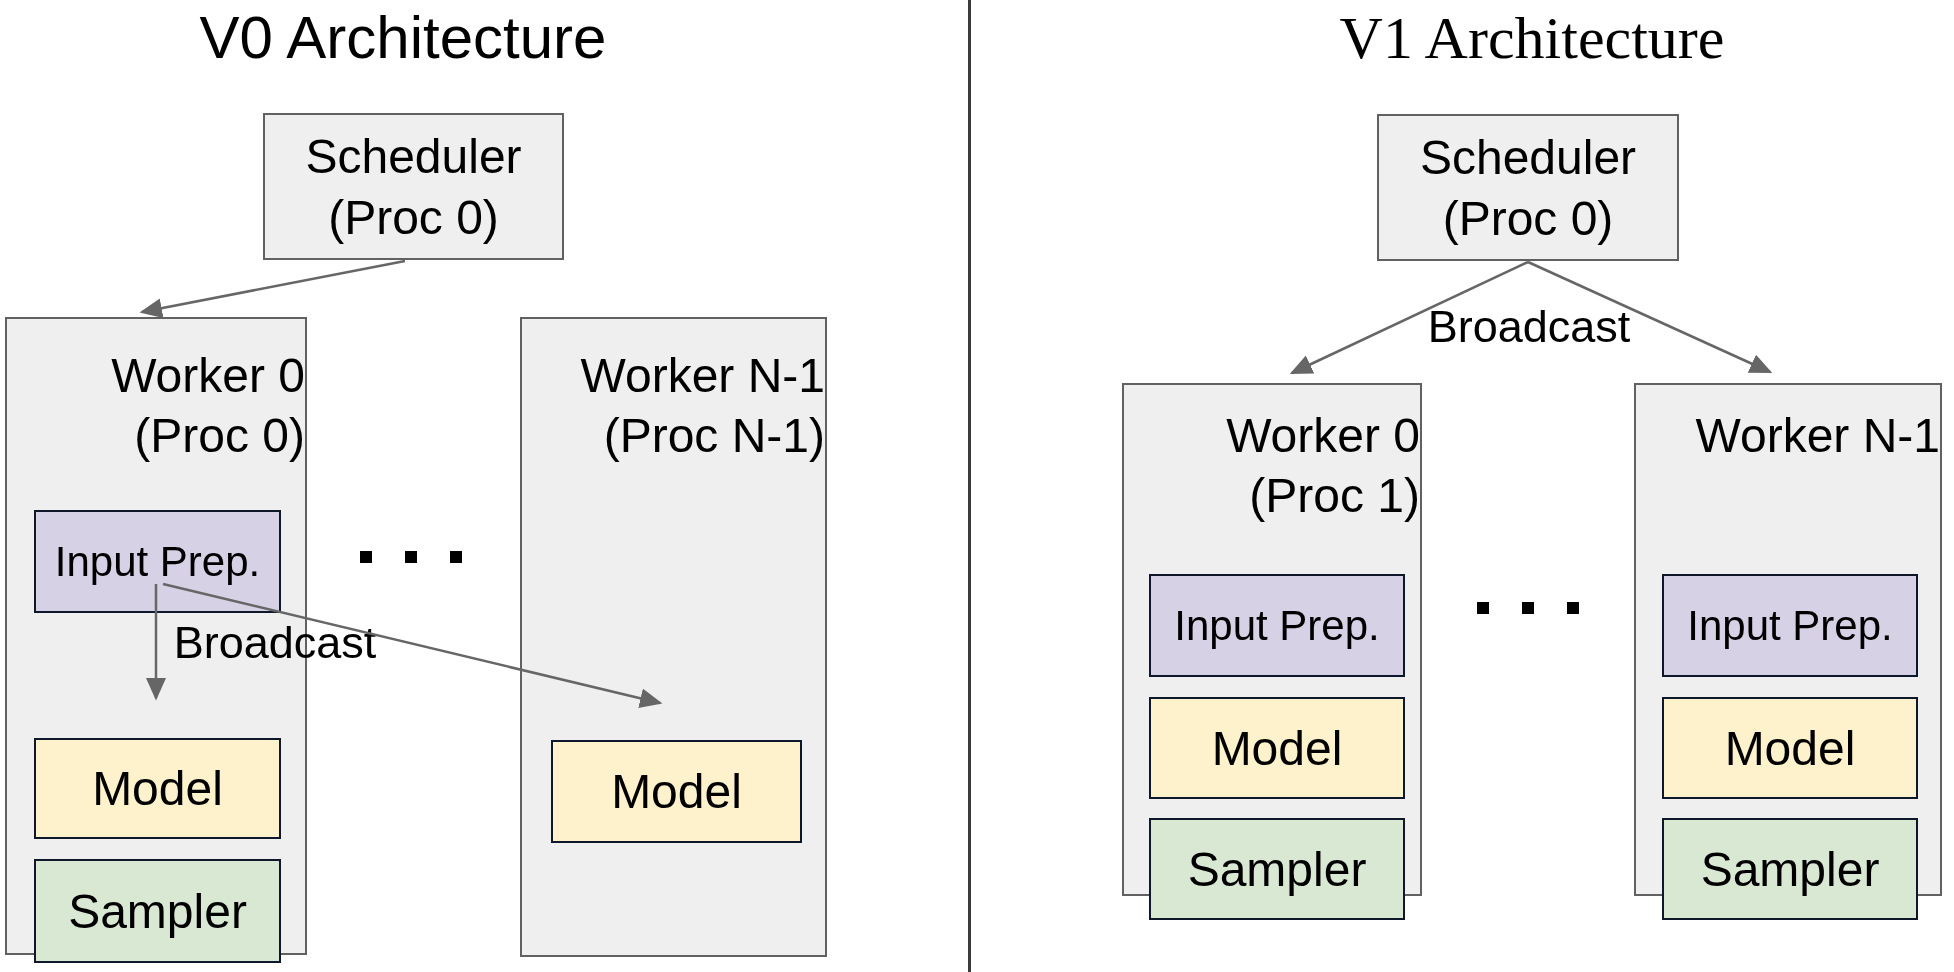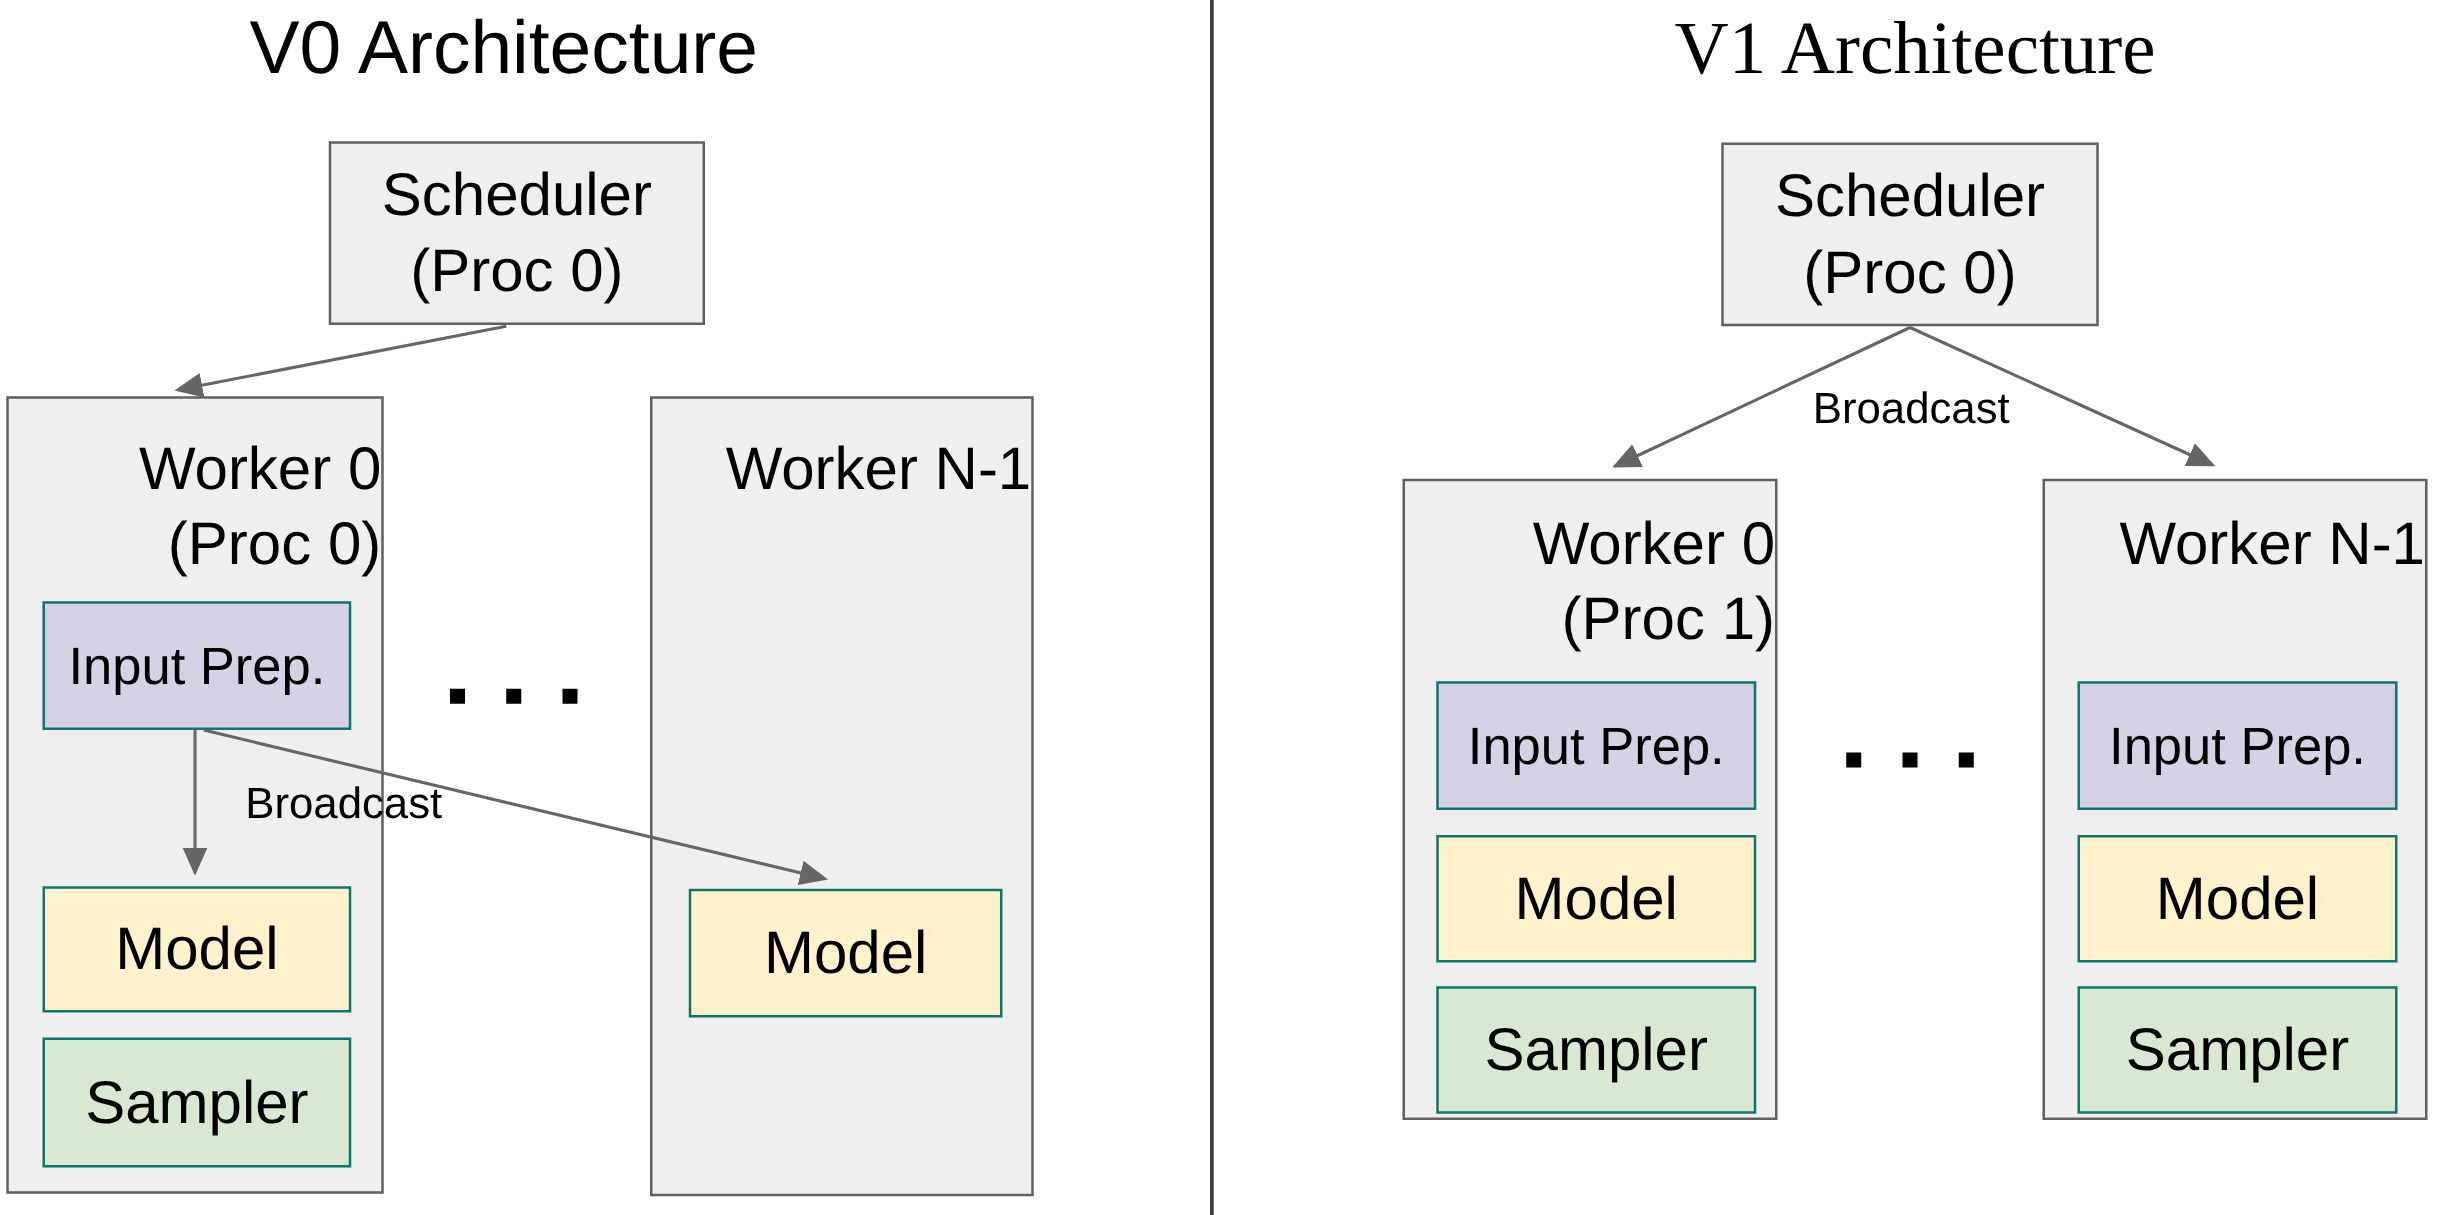--- a/index.html
+++ b/index.html
@@ -17,29 +17,29 @@
   }
   .scheduler{
     display:flex;flex-direction:column;align-items:center;justify-content:center;
     font-size:48px;line-height:61px;
   }
   .worker-label{
     position:absolute;left:0;right:0;text-align:right;
     font-size:48px;line-height:60px;white-space:nowrap;
   }
   .inner-box{
-    position:absolute;border:2px solid #0f766e;box-sizing:border-box;
+    position:absolute;border:2px solid #0f172a;box-sizing:border-box;
     display:flex;align-items:center;justify-content:center;
-    font-size:48px;text-align:center;white-space:nowrap;
+    font-size:48px;text-align:center;white-space:nowrap;margin-top:29px;
   }
   .inner-box.ip{background:#d7d1e6;font-size:42px;}
   .inner-box.model{background:#fdf2cc;}
   .inner-box.sampler{background:#d9e8d3;}
   .broadcast{
-    font-size:35px;line-height:50px;text-align:center;white-space:nowrap;width:220px;
+    font-size:45px;line-height:50px;text-align:center;white-space:nowrap;width:220px;
   }
   .dots{display:flex;gap:33px;}
   .dot{width:12px;height:12px;background:#000;display:block;}
   .divider{position:absolute;top:0;bottom:0;width:3px;background:#3b3b3b;}
   svg.overlay{position:absolute;left:0;top:0;pointer-events:none;}
 </style>
 </head>
 <body>
 
 <div id="canvas">
@@ -57,20 +57,21 @@
       <div>(Proc 0)</div>
     </div>
     <div class="inner-box ip" style="left:27px;top:162px;width:247px;height:103px;">Input Prep.</div>
     <div class="inner-box model" style="left:27px;top:390px;width:247px;height:101px;">Model</div>
     <div class="inner-box sampler" style="left:27px;top:511px;width:247px;height:104px;">Sampler</div>
   </div>
 
   <div class="gbox" style="left:520px;top:317px;width:307px;height:640px;">
     <div class="worker-label" style="top:27px;">
       <div>Worker N-1</div>
+      <div>(Proc N-1)</div>
     </div>
     <div class="inner-box model" style="left:29px;top:392px;width:251px;height:103px;">Model</div>
   </div>
 
   <div class="abs broadcast" style="left:165px;top:618px;">Broadcast</div>
 
   <div class="abs dots" style="left:360px;top:551px;">
     <span class="dot"></span>
     <span class="dot"></span>
     <span class="dot"></span>

